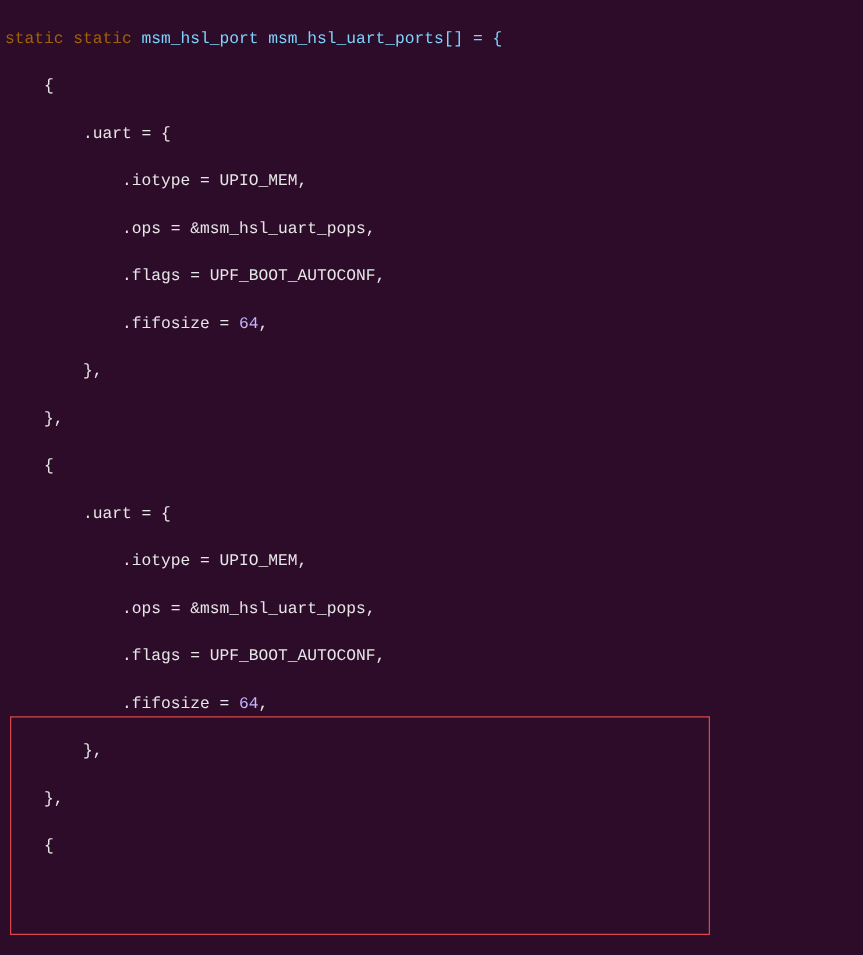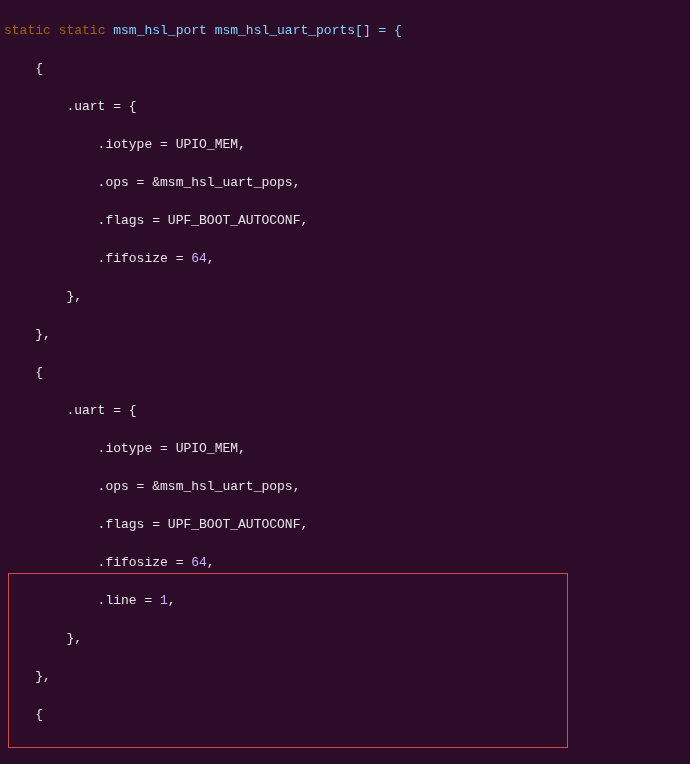--- a/index.html
+++ b/index.html
@@ -39,21 +39,20 @@
 <div>            .flags = UPF_BOOT_AUTOCONF,</div>
 <div><span>            .fifosize = </span><span class="num">64</span><span>,</span></div>
 <div>        },</div>
 <div>    },</div>
 <div>    {</div>
 <div>        .uart = {</div>
 <div>            .iotype = UPIO_MEM,</div>
 <div>            .ops = &amp;msm_hsl_uart_pops,</div>
 <div>            .flags = UPF_BOOT_AUTOCONF,</div>
 <div><span>            .fifosize = </span><span class="num">64</span><span>,</span></div>
-<div><span>            .line = </span><span class="num">1</span><span>,</span></div>
 <div>        },</div>
 <div>    },</div>
 <div>    {</div>
 
 
 
 
 
 
 

